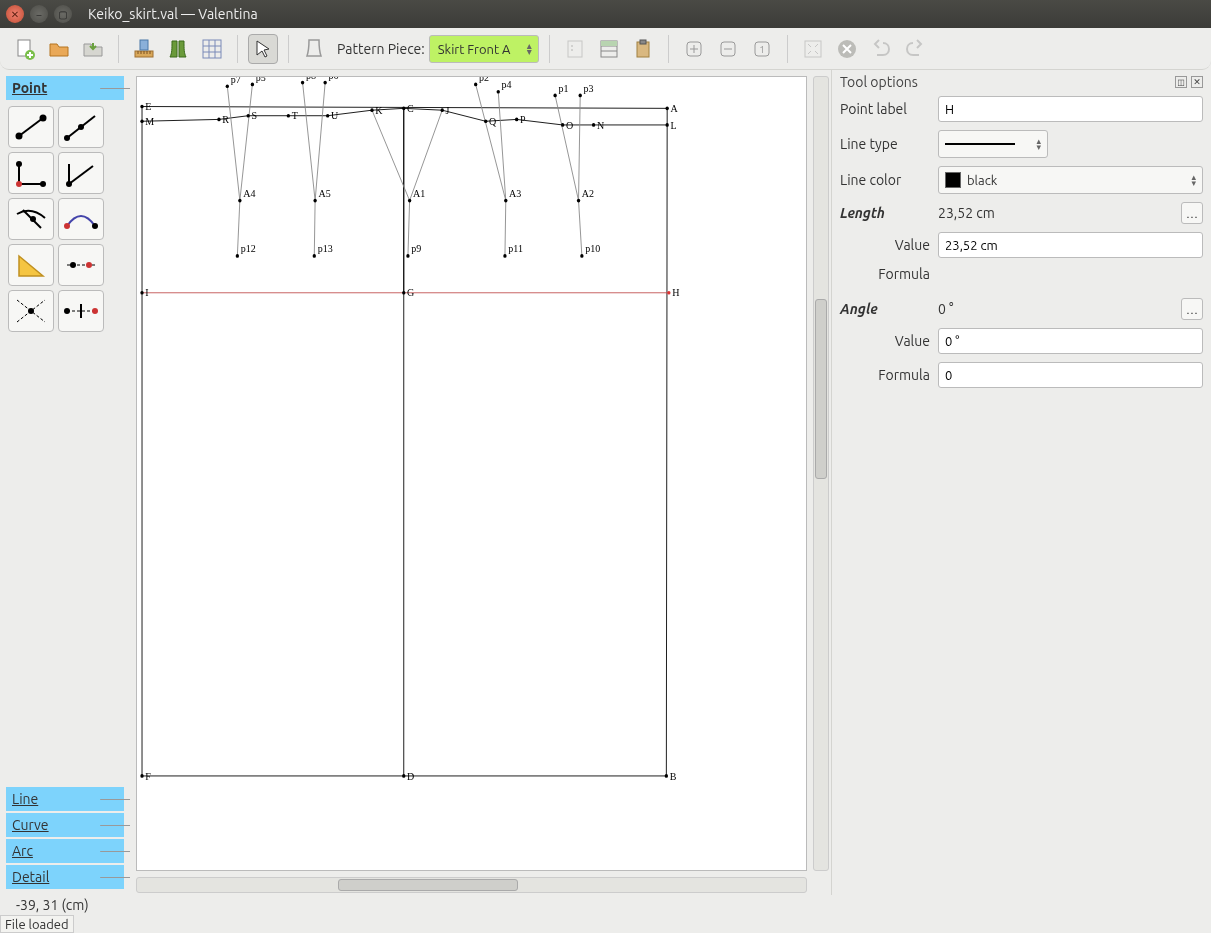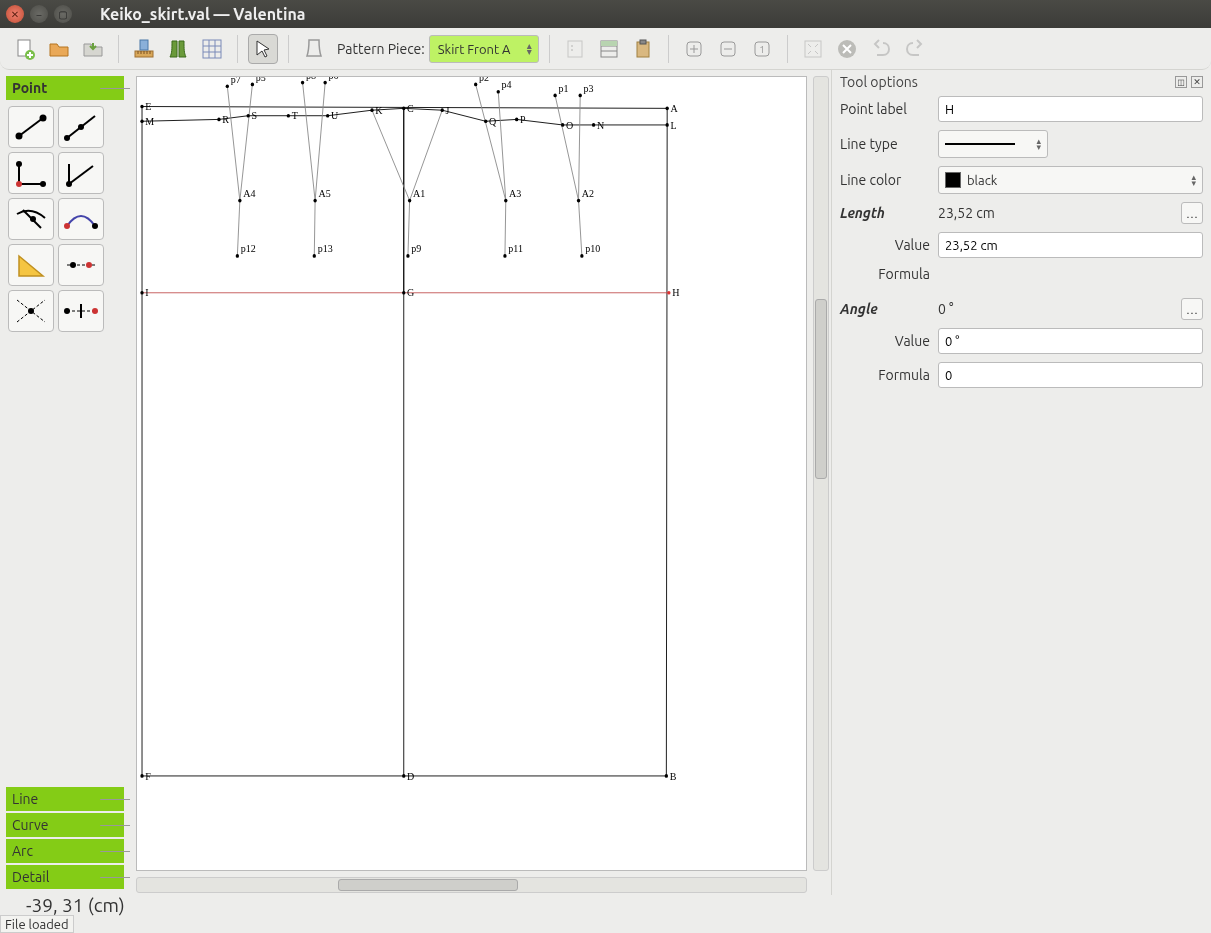--- a/index.html
+++ b/index.html
@@ -3,36 +3,36 @@
 <meta charset="utf-8">
 <style>
 * { box-sizing: border-box; margin: 0; padding: 0; font-family: "Ubuntu", "Segoe UI", sans-serif; }
 body { background: #ededeb; width: 1211px; height: 933px; overflow: hidden; font-size: 13px; color: #333; }
 
 
 .titlebar { height: 28px; background: linear-gradient(#4a4a45,#3c3c38); display: flex; align-items: center; padding: 0 6px; color: #ddd; }
 .win-btn { width: 18px; height: 18px; border-radius: 50%; margin-right: 6px; display:inline-flex; align-items:center; justify-content:center; font-size:10px; }
 .win-close { background: radial-gradient(#f08070,#c14e34); color:#5a1f10; }
 .win-min, .win-max { background: radial-gradient(#6a6a65,#4d4d48); color:#222; }
-.titletext { margin-left: 22px; font-weight: bold; color: #eee; font-size: 16px; }
+.titletext { margin-left: 10px; font-weight: normal; color: #eee; font-size: 14px; }
 
 
 .toolbar { height: 42px; background: #ededeb; display: flex; align-items: center; padding: 0 10px; gap: 4px; border-bottom: 1px solid #d4d4d0; border-radius: 9px; }
 .tbtn { width: 30px; height: 30px; border: 1px solid transparent; border-radius: 4px; display:flex; align-items:center; justify-content:center; background:transparent; cursor:pointer; }
 .tbtn.active { background:#d9d9d5; border-color:#aaa; }
 .tsep { width:1px; height:28px; background:#ccc; margin:0 6px; }
 .tlabel { font-size:14px; margin-left:4px; }
 .select { height: 28px; border:1px solid #bbb; border-radius:3px; background:#bef264; padding:0 22px 0 8px; font-size:13px; position:relative; display:flex; align-items:center; min-width:110px; }
 .select .chev { position:absolute; right:6px; font-size:10px; line-height:6px; color:#666; }
 .disabled { opacity:0.45; }
 
 
 .main { display:flex; height: calc(100% - 28px - 42px - 20px - 18px); }
 .sidebar { width: 130px; background:#ededeb; padding:6px 6px; display:flex; flex-direction:column; }
-.tabhdr { background:#84cc16; border:none; font-weight:bold; font-size:14px; padding:4px 6px; position:relative; }
+.tabhdr { background:#7dd3fc; border:none; font-weight:bold; font-size:14px; padding:4px 6px; position:relative;text-decoration:underline; }
 .tabhdr::after { content:""; position:absolute; right:-6px; top:50%; width:30px; height:1px; border-top:1px solid #999; transform: skewX(-20deg); }
 .toolgrid { display:grid; grid-template-columns: 46px 46px; gap:4px; padding:6px 2px; }
 .toolbtn { width:46px; height:42px; border:1px solid #bbb; border-radius:4px; background:#f7f7f5; display:flex; align-items:center; justify-content:center; cursor:pointer; }
 .bottom-tabs { margin-top:auto; display:flex; flex-direction:column; gap:2px; }
 .bottom-tabs .tabhdr { font-weight:normal; font-size:14px; }
 
 
 .canvas-wrap { flex:1; position:relative; background:#ededeb; }
 .canvas { position:absolute; left:6px; top:6px; right:24px; bottom:24px; background:#fff; border:1px solid #bbb; }
 .pattern-svg { position:absolute; left:0; top:0; width:100%; height:100%; }
@@ -51,21 +51,21 @@
 .flabel { width:90px; text-align:left; font-size:14px; }
 .flabel.bold { font-weight:bold;font-style:italic; }
 .finput { flex:1; height:26px; border:1px solid #bbb; border-radius:3px; background:#fff; padding:0 6px; font-size:13px; }
 .fselect { height:28px; border:1px solid #bbb; border-radius:3px; background:#f7f7f5; padding:0 24px 0 6px; display:flex; align-items:center; position:relative; font-size:13px; }
 .fselect .chev { position:absolute; right:6px; font-size:9px; color:#666; line-height:6px; }
 .color-sw { width:16px; height:16px; background:#000; margin-right:6px; border:1px solid #666; }
 .ellips { width:22px; height:22px; border:1px solid #bbb; border-radius:3px; background:#f7f7f5; display:flex; align-items:center; justify-content:center; font-size:12px; cursor:pointer; }
 .flabel.indent { padding-left:16px; text-align:right; }
 
 
-.coordbar { height:20px; padding:0 0; font-size:19px; display:flex; align-items:center;margin-left:26px; }
+.coordbar { height:20px; padding:0 16px; font-size:14px; display:flex; align-items:center; }
 .statusbar { height:18px; background:#f3f3f0; border:1px solid #ccc; padding:0 4px; font-size:13px; display:flex; align-items:center; width:fit-content; }
 
 svg { display:block; }
 .icon { width:24px; height:24px; }
 </style>
 </head>
 <body>
 
 <div class="titlebar">
   <span class="win-btn win-close">✕</span>

